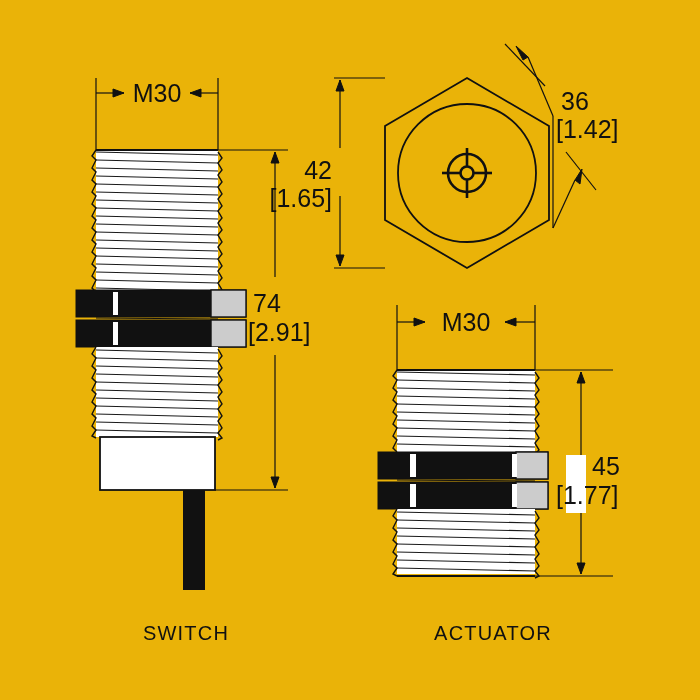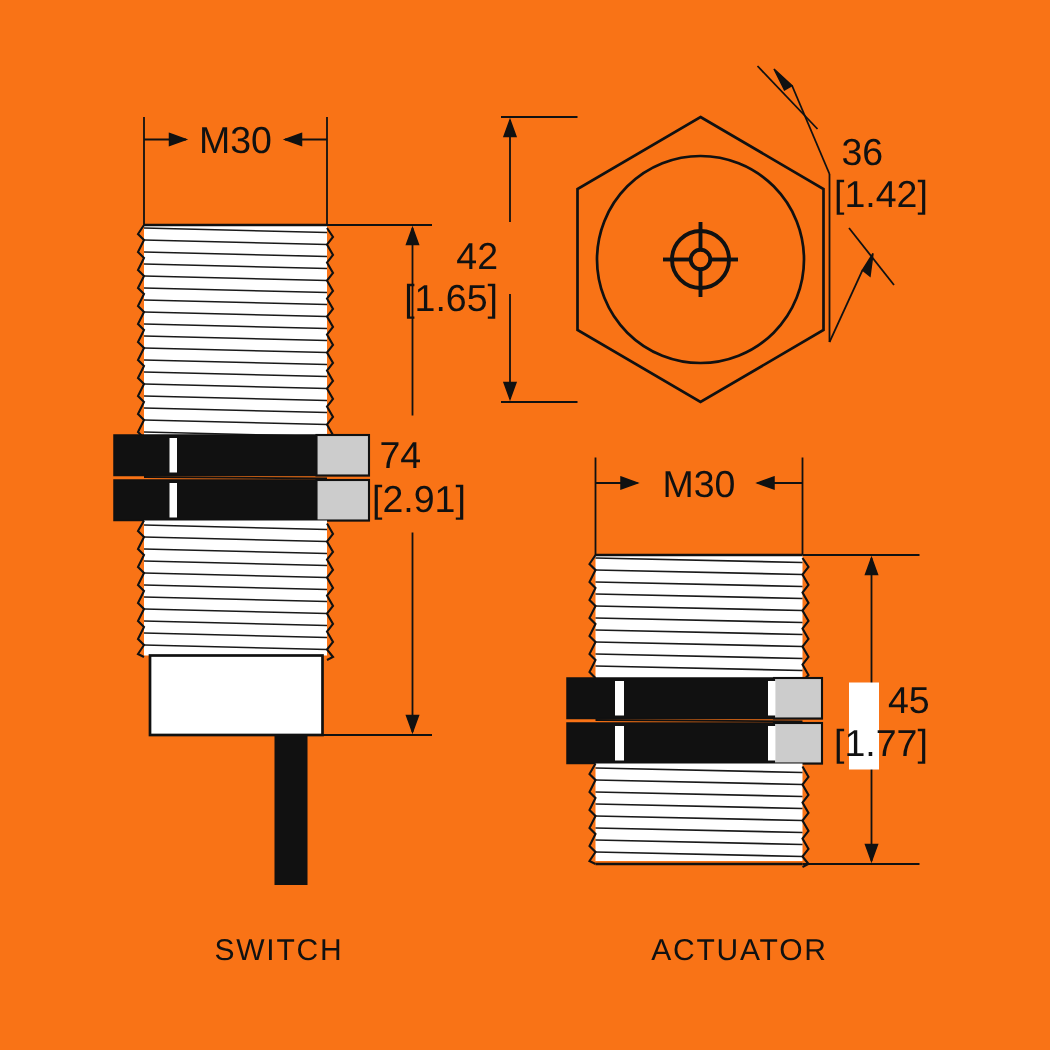--- a/index.html
+++ b/index.html
@@ -7,21 +7,21 @@
     padding: 0;
     background: #ffffff;
   }
   body {
     font-family: "Liberation Sans", sans-serif;
   }
   #sheet {
     position: relative;
     width: 700px;
     height: 700px;
-    background: #f97316;
+    background: #eab308;
     overflow: hidden;
   }
   #sheet svg {
     display: block;
   }
   .dim-text {
     font-family: "Liberation Sans", sans-serif;
     font-size: 25px;
     fill: #111111;
   }

